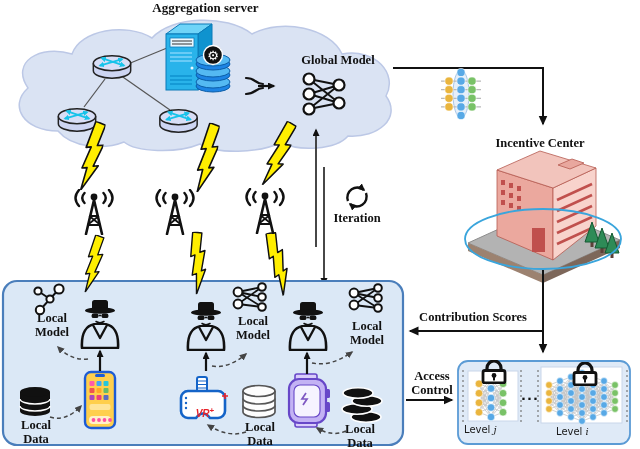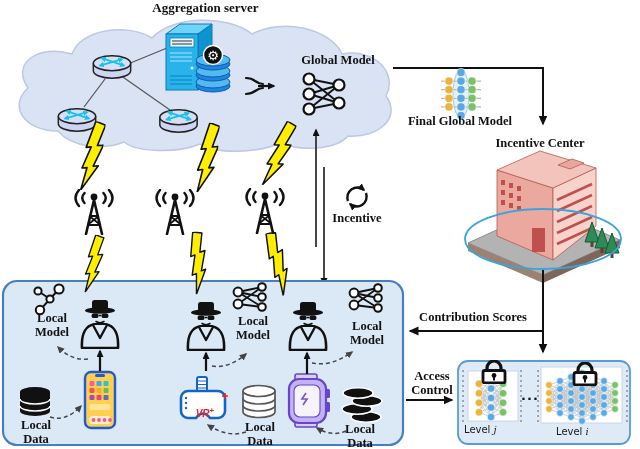--- a/index.html
+++ b/index.html
@@ -640,23 +640,22 @@
     <path d="M212,366 Q228,369 246,354" marker-end="url(#ahg)"></path>
     <path d="M312,363 Q331,367 352,352" marker-end="url(#ahg)"></path>
     <path d="M50,417 Q66,422 81,406" marker-end="url(#ahg)"></path>
     <path d="M246,432 Q228,438 208,425" marker-end="url(#ahg)"></path>
     <path d="M346,431 Q332,437 317,428" marker-end="url(#ahg)"></path>
   </g>
 </svg>
 
   <div class="lbl big" style="left:118px;top:1px;width:175px">Aggregation server</div>
   <div class="lbl" style="left:288px;top:54px;width:100px">Global Model</div>
-  <div class="lbl" style="left:392px;top:115px;width:136px">Final Global Model</div>
   <div class="lbl" style="left:480px;top:137px;width:120px">Incentive Center</div>
-  <div class="lbl" style="left:324px;top:212px;width:66px">Incentive</div>
+  <div class="lbl" style="left:324px;top:212px;width:66px">Iteration</div>
   <div class="lbl" style="left:406px;top:311px;width:134px">Contribution Scores</div>
   <div class="lbl" style="left:403px;top:370px;width:58px">Access Control</div>
 
   <div class="lbl" style="left:26px;top:312px;width:52px">Local Model</div>
   <div class="lbl" style="left:227px;top:315px;width:52px">Local Model</div>
   <div class="lbl" style="left:341px;top:320px;width:52px">Local Model</div>
 
   <div class="lbl" style="left:10px;top:419px;width:52px">Local Data</div>
   <div class="lbl" style="left:234px;top:421px;width:52px">Local Data</div>
   <div class="lbl" style="left:334px;top:423px;width:52px">Local Data</div>

